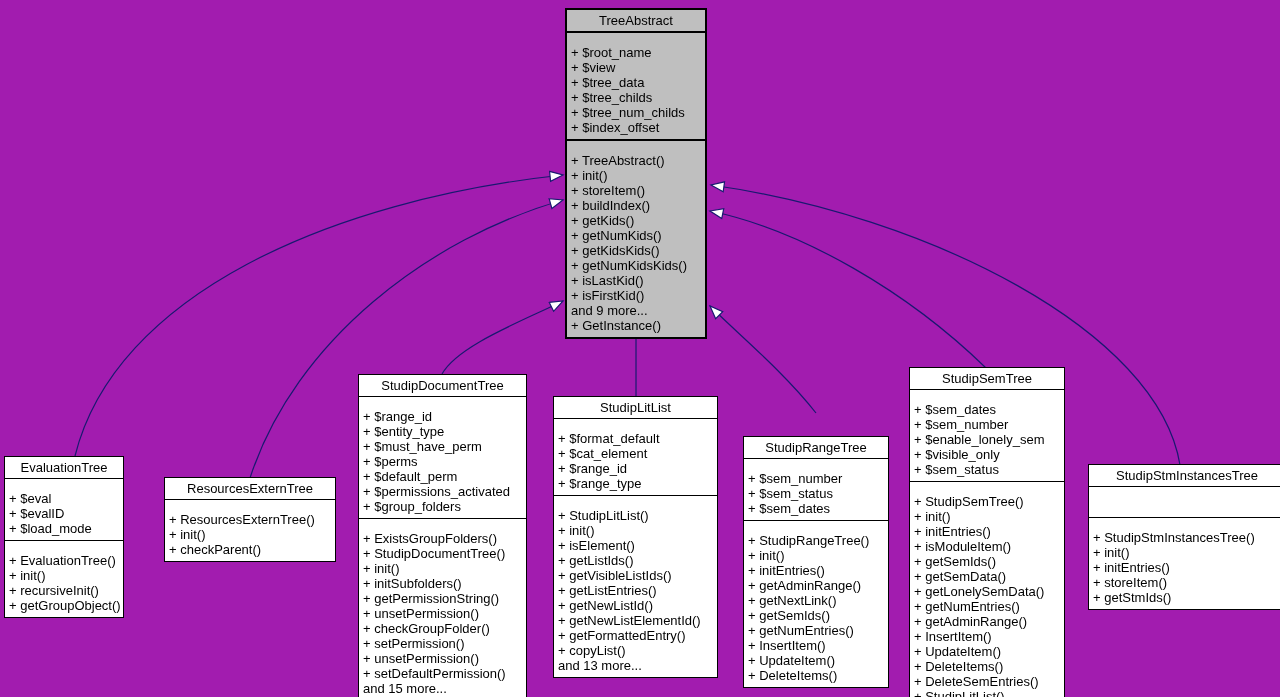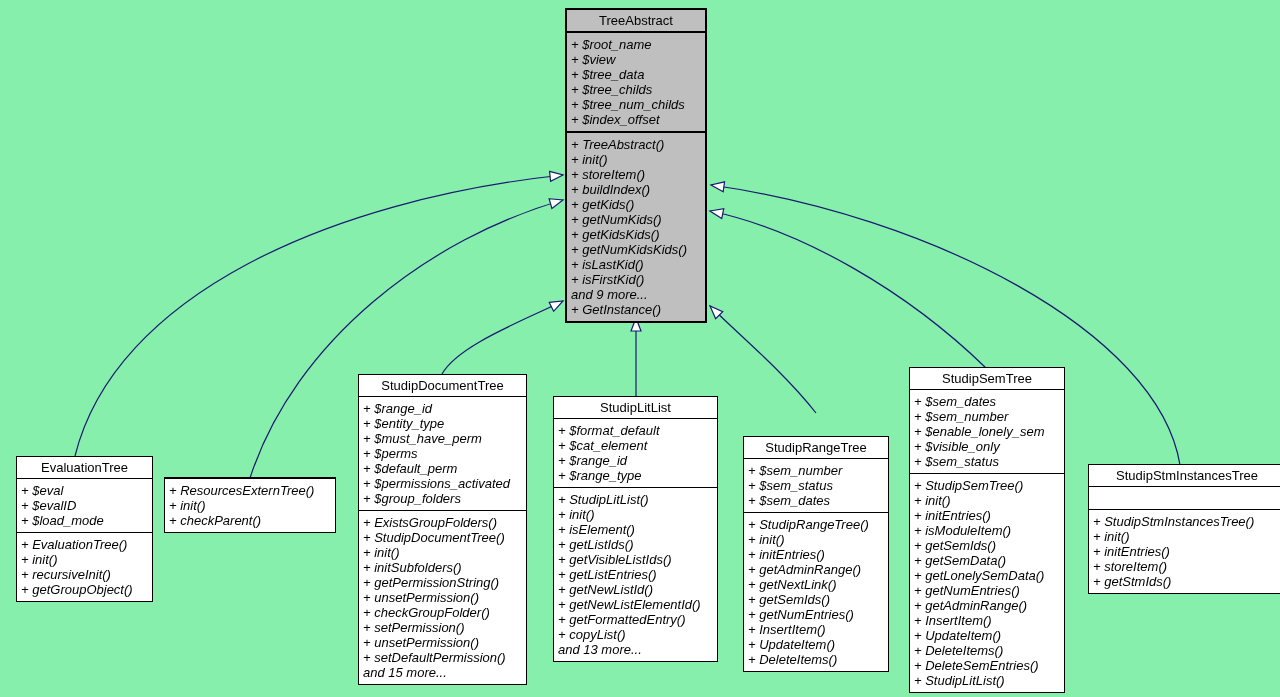--- a/index.html
+++ b/index.html
@@ -4,21 +4,21 @@
 <style>
   html, body {
     margin: 0;
     padding: 0;
     background: #ffffff;
   }
   #canvas {
     position: relative;
     width: 1280px;
     height: 697px;
-    background: #86efac;
+    background: #a21caf;
     font-family: "Liberation Sans", "DejaVu Sans", sans-serif;
     font-size: 13px;
     color: #000000;
     overflow: hidden;
   }
   #edges {
     position: absolute;
     left: 0;
     top: 0;
     z-index: 0;
@@ -39,22 +39,21 @@
     background: #bfbfbf;
     border: 2px solid #000000;
   }
   .uml-title {
     text-align: center;
     padding: 3px 4px 3px 4px;
     white-space: nowrap;
   }
   .uml-section {
     border-top: 1px solid #000000;
-    padding: 4px 4px 4px 4px;
-    font-style: italic;
+    padding: 12px 4px 4px 4px;
   }
   .uml-class.highlight .uml-section {
     border-top: 2px solid #000000;
   }
   .uml-section.attrs {
     min-height: 14px;
   }
   .member {
     line-height: 15px;
     white-space: nowrap;
@@ -99,36 +98,37 @@
         <div class="member">+ getNumKids()</div>
         <div class="member">+ getKidsKids()</div>
         <div class="member">+ getNumKidsKids()</div>
         <div class="member">+ isLastKid()</div>
         <div class="member">+ isFirstKid()</div>
         <div class="member">and 9 more...</div>
         <div class="member">+ GetInstance()</div>
       </div>
   </div>
 
-  <div class="uml-class" style="left:4px; top:456px; width:137px;margin-left:12px;">
+  <div class="uml-class" style="left:4px; top:456px; width:120px;">
     <div class="uml-title">EvaluationTree</div>
     <div class="uml-section attrs">
         <div class="member">+ $eval</div>
         <div class="member">+ $evalID</div>
         <div class="member">+ $load_mode</div>
       </div>
     <div class="uml-section methods">
         <div class="member">+ EvaluationTree()</div>
         <div class="member">+ init()</div>
         <div class="member">+ recursiveInit()</div>
         <div class="member">+ getGroupObject()</div>
       </div>
   </div>
 
   <div class="uml-class" style="left:164px; top:477px; width:172px;">
+    <div class="uml-title">ResourcesExternTree</div>
     <div class="uml-section methods">
         <div class="member">+ ResourcesExternTree()</div>
         <div class="member">+ init()</div>
         <div class="member">+ checkParent()</div>
       </div>
   </div>
 
   <div class="uml-class" style="left:358px; top:374px; width:169px;">
     <div class="uml-title">StudipDocumentTree</div>
     <div class="uml-section attrs">

